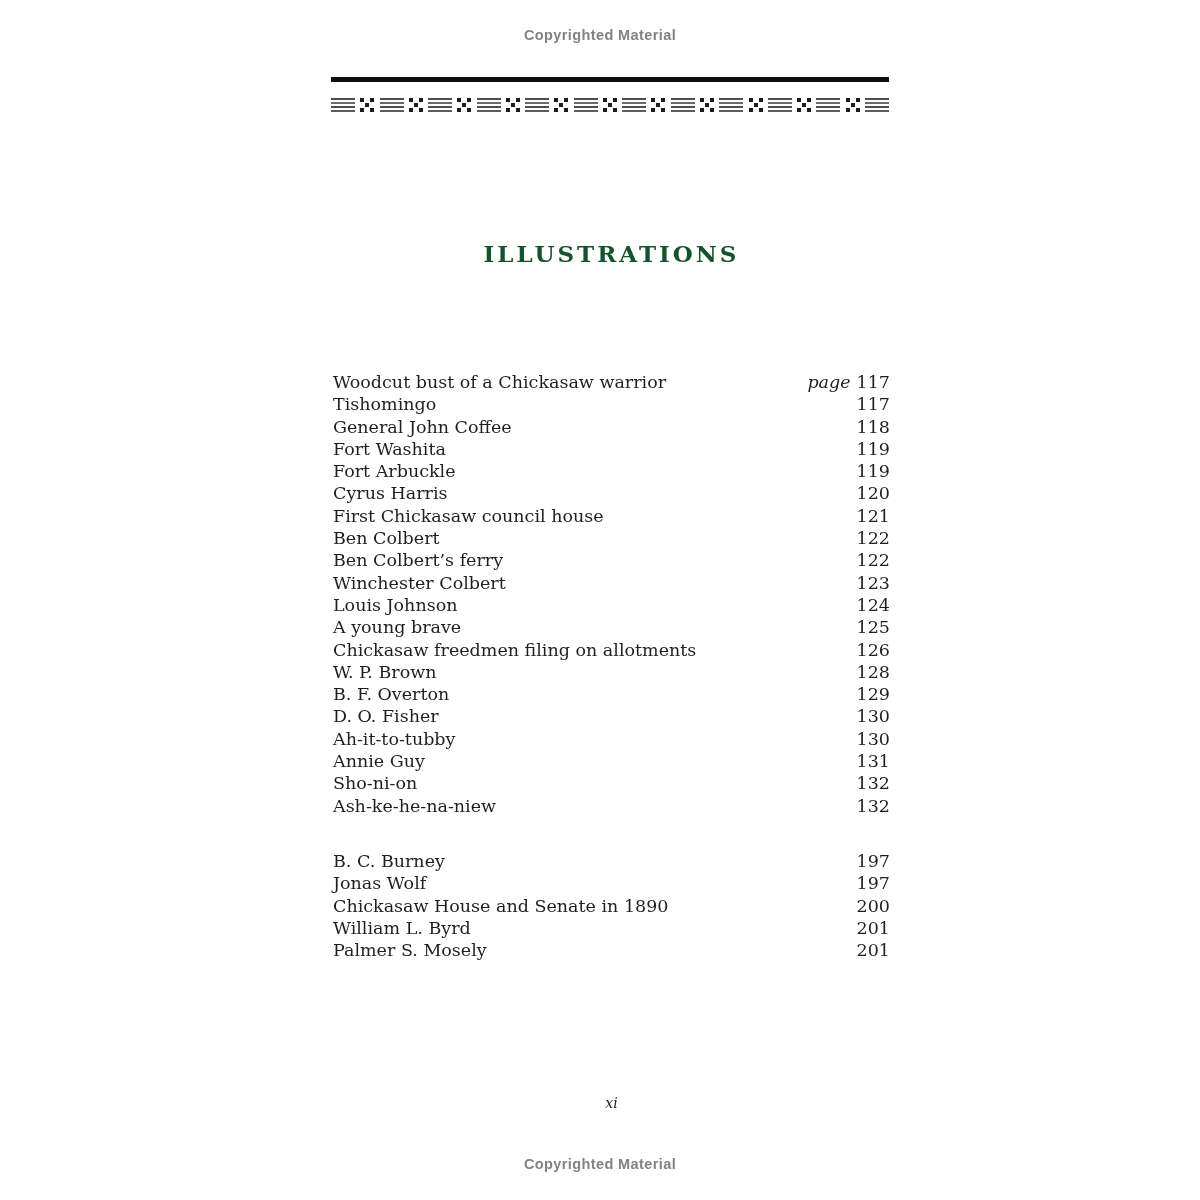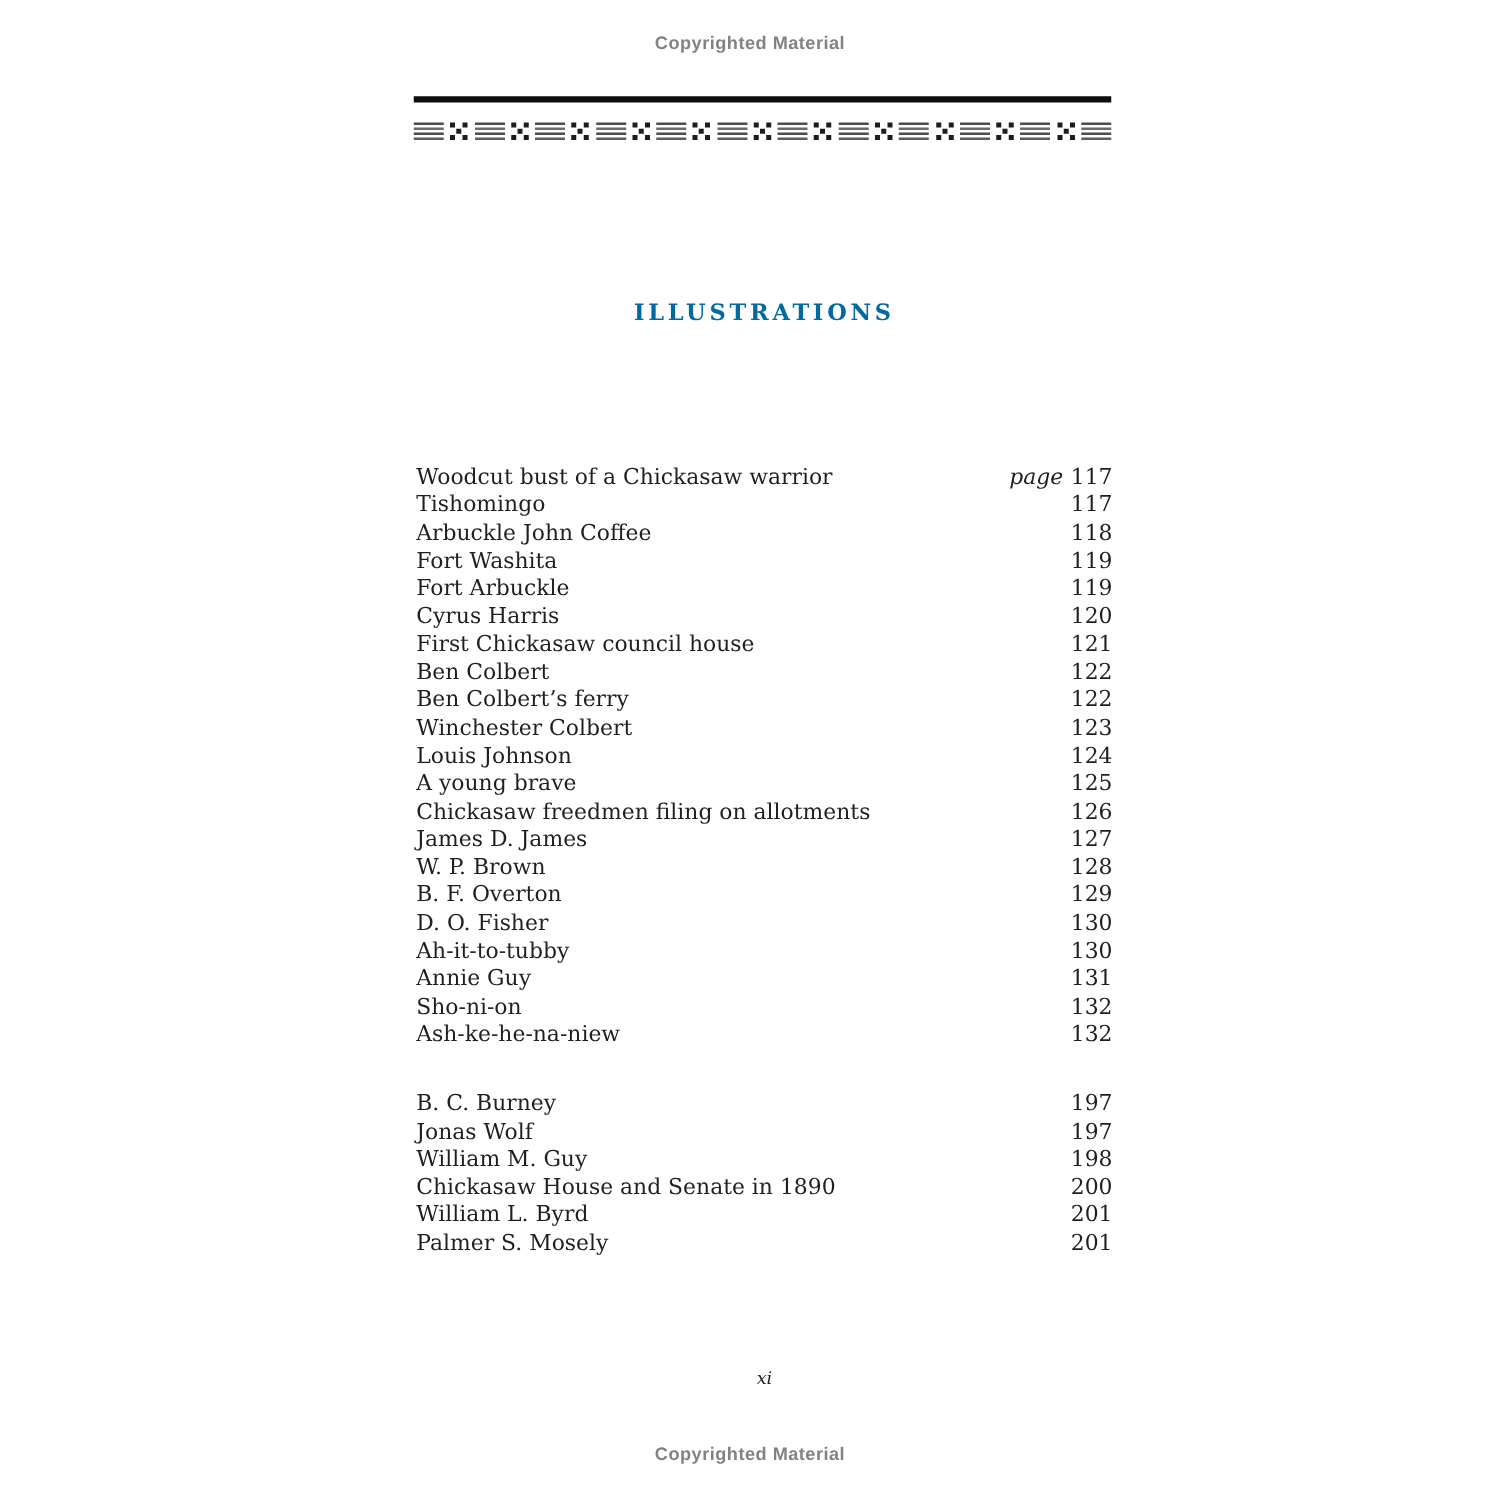--- a/index.html
+++ b/index.html
@@ -47,23 +47,23 @@
   .dots .dot.tl { left: 0;  top: 0; }
   .dots .dot.tr { left: 10px; top: 0; }
   .dots .dot.c  { left: 5px;  top: 5px; }
   .dots .dot.bl { left: 0;  top: 10px; }
   .dots .dot.br { left: 10px; top: 10px; }
 
   .title-wrap { position: absolute; left: 333px; top: 240px; width: 557px; text-align: center; }
   .title {
     font-family: "DejaVu Serif", serif;
     font-weight: bold;
-    font-size: 18px;
+    font-size: 23px;
     letter-spacing: 3px;
-    color: #0369a1;
+    color: #14532d;
   }
 
   .list { position: absolute; left: 333px; top: 371px; width: 557px; }
   .group + .group { margin-top: 33px; }
   .row {
     display: flex;
     justify-content: space-between;
     align-items: flex-start;
     line-height: 22.3px;
     font-size: 17.5px;
@@ -250,21 +250,21 @@
       <div class="group">
         <div class="row">
           <span class="label">Woodcut bust of a Chickasaw warrior</span>
           <span class="pagenum"><span class="pageword">page</span>117</span>
         </div>
         <div class="row">
           <span class="label">Tishomingo</span>
           <span class="pagenum">117</span>
         </div>
         <div class="row">
-          <span class="label">Arbuckle John Coffee</span>
+          <span class="label">General John Coffee</span>
           <span class="pagenum">118</span>
         </div>
         <div class="row">
           <span class="label">Fort Washita</span>
           <span class="pagenum">119</span>
         </div>
         <div class="row">
           <span class="label">Fort Arbuckle</span>
           <span class="pagenum">119</span>
         </div>
@@ -294,24 +294,20 @@
         </div>
         <div class="row">
           <span class="label">A young brave</span>
           <span class="pagenum">125</span>
         </div>
         <div class="row">
           <span class="label">Chickasaw freedmen filing on allotments</span>
           <span class="pagenum">126</span>
         </div>
         <div class="row">
-          <span class="label">James D. James</span>
-          <span class="pagenum">127</span>
-        </div>
-        <div class="row">
           <span class="label">W. P. Brown</span>
           <span class="pagenum">128</span>
         </div>
         <div class="row">
           <span class="label">B. F. Overton</span>
           <span class="pagenum">129</span>
         </div>
         <div class="row">
           <span class="label">D. O. Fisher</span>
           <span class="pagenum">130</span>
@@ -336,24 +332,20 @@
       <div class="group">
         <div class="row">
           <span class="label">B. C. Burney</span>
           <span class="pagenum">197</span>
         </div>
         <div class="row">
           <span class="label">Jonas Wolf</span>
           <span class="pagenum">197</span>
         </div>
         <div class="row">
-          <span class="label">William M. Guy</span>
-          <span class="pagenum">198</span>
-        </div>
-        <div class="row">
           <span class="label">Chickasaw House and Senate in 1890</span>
           <span class="pagenum">200</span>
         </div>
         <div class="row">
           <span class="label">William L. Byrd</span>
           <span class="pagenum">201</span>
         </div>
         <div class="row">
           <span class="label">Palmer S. Mosely</span>
           <span class="pagenum">201</span>

